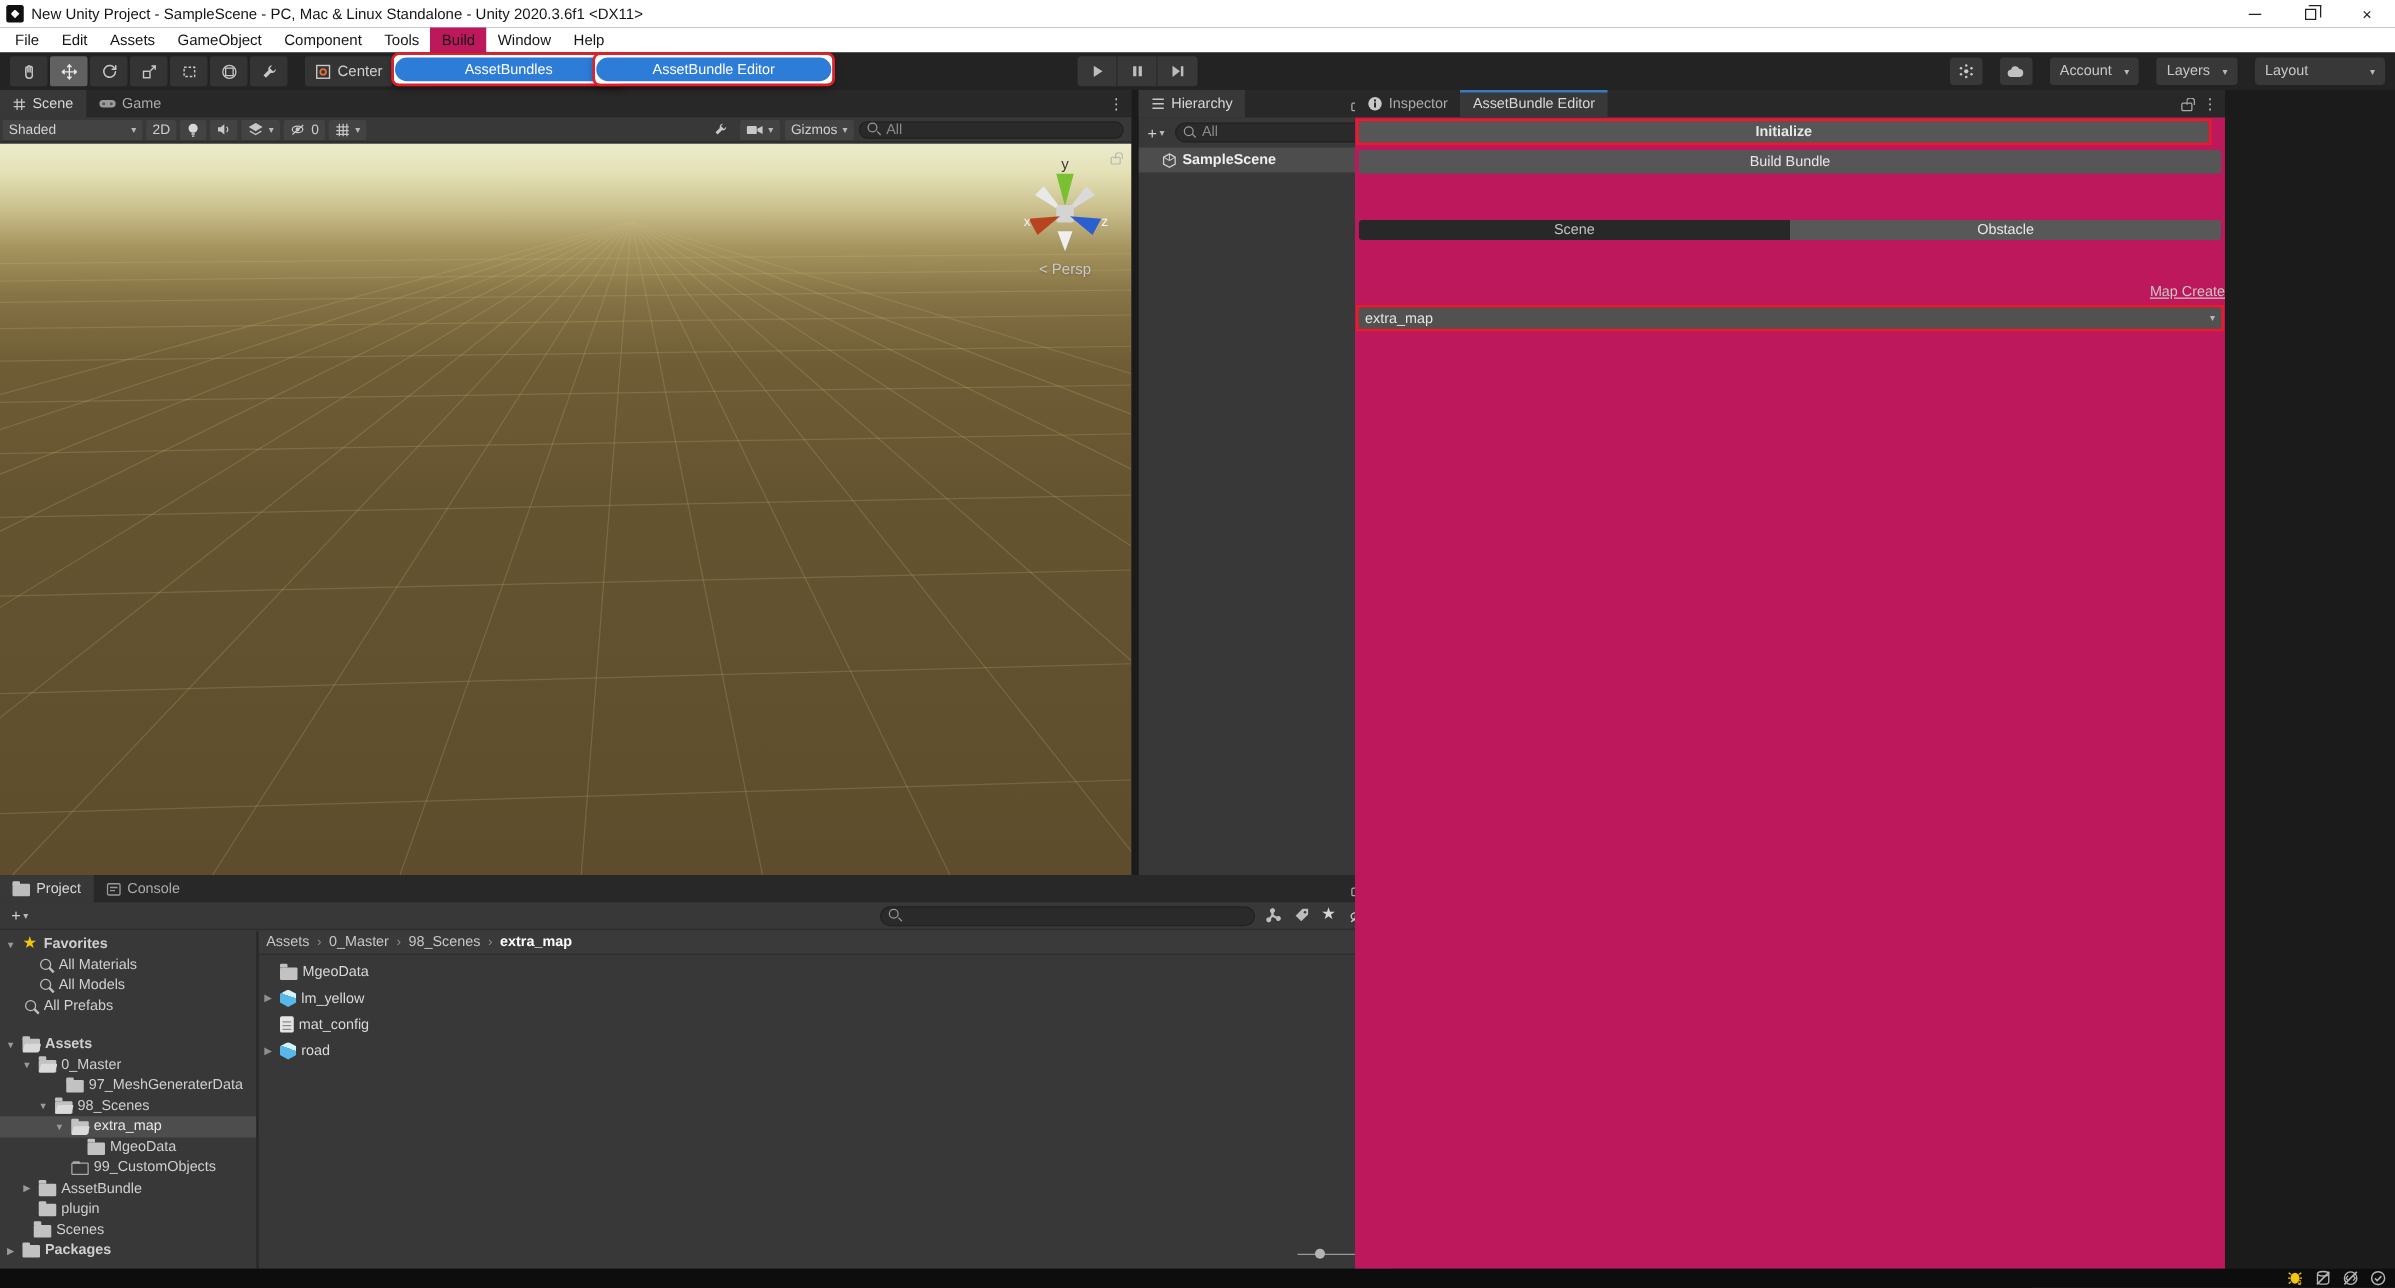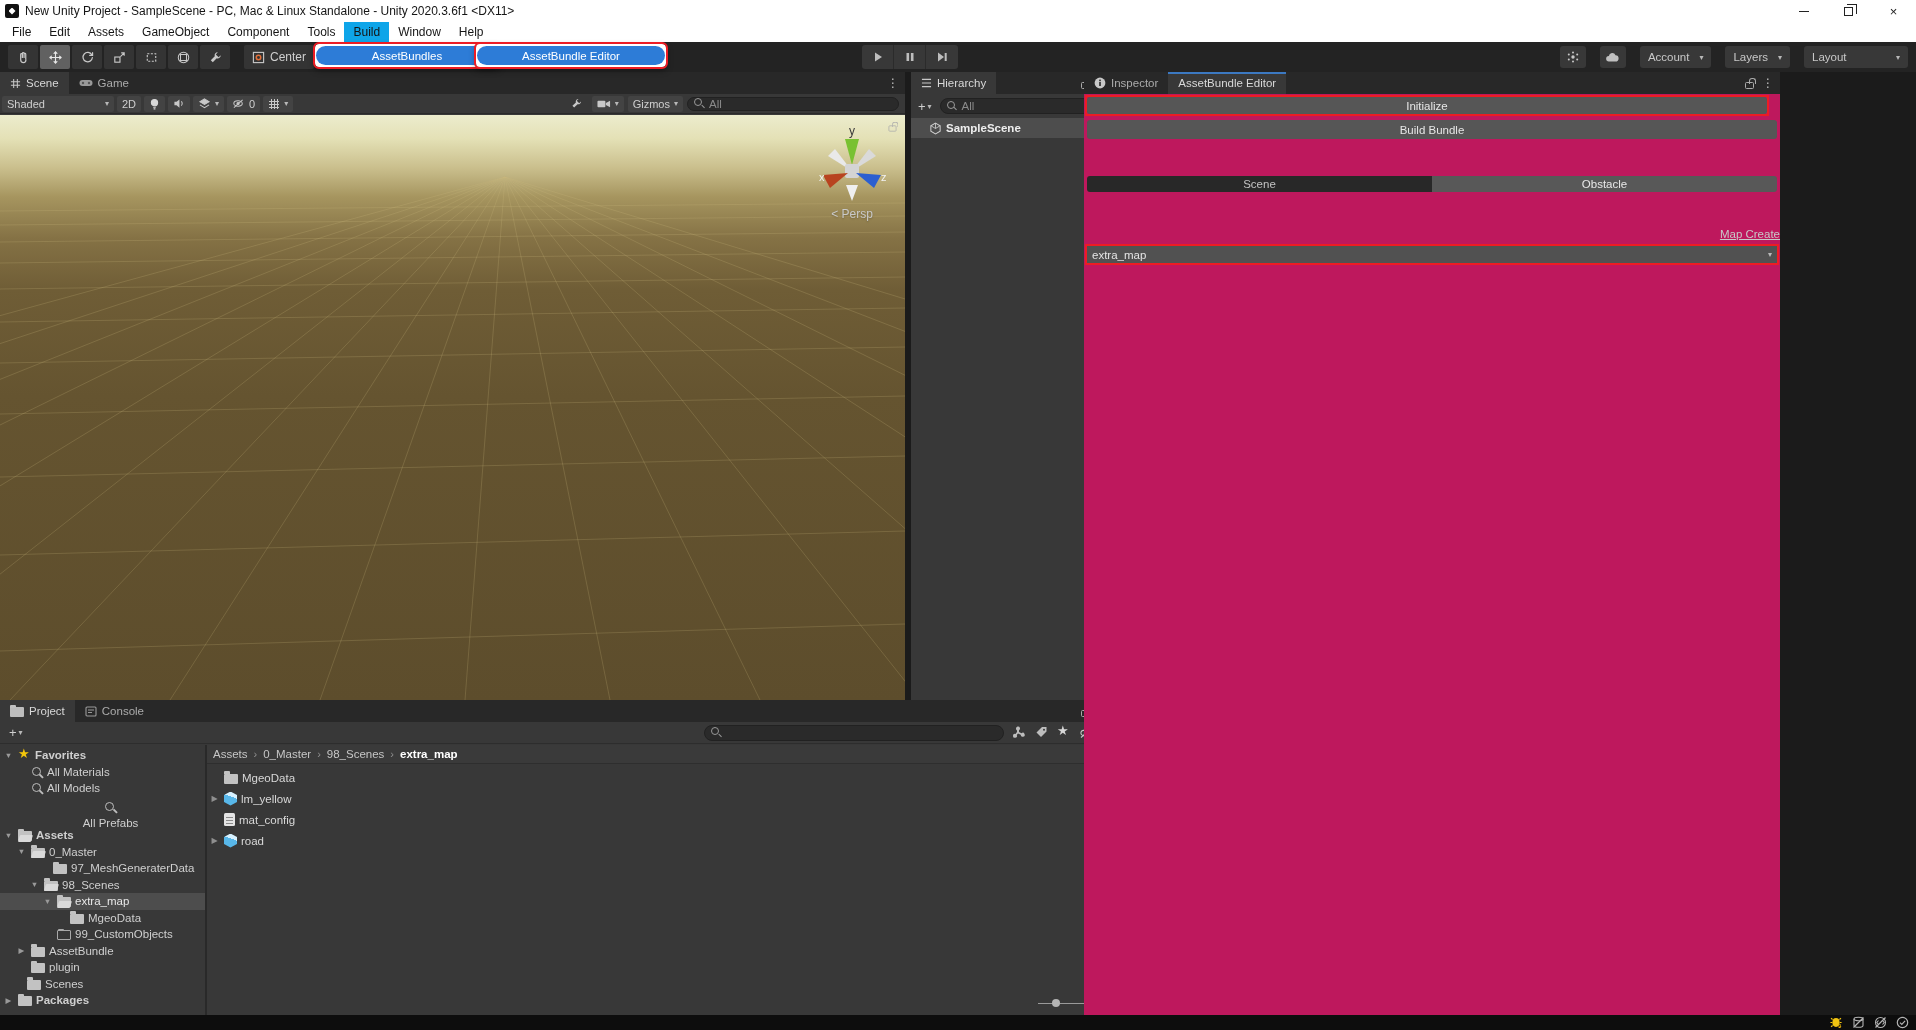--- a/index.html
+++ b/index.html
@@ -13,21 +13,21 @@
   .title-text { font-size:12px; color:#151515; white-space:nowrap; }
   .win-controls { margin-left:auto; display:flex; height:100%; }
   .win-btn { width:45px; height:100%; display:flex; align-items:center; justify-content:center; color:#222; font-size:13px; }
   .restore-glyph { width:9px; height:9px; border:1.2px solid #222; position:relative; }
   .restore-glyph::before { content:''; position:absolute; left:2px; top:-4px; width:9px; height:9px; border-top:1.2px solid #222; border-right:1.2px solid #222; }
   .min-glyph { width:10px; height:0; border-top:1.3px solid #222; }
 
   
   .menubar { position:absolute; left:0; top:22px; width:1916px; height:20px; background:#ffffff; display:flex; align-items:stretch; padding-left:3px; }
   .mitem { display:flex; align-items:center; padding:0 9px; font-size:12px; color:#151515; }
-  .mitem.active { background:#0ea5e9; }
+  .mitem.active { background:#be185d; }
 
   
   .toolbar { position:absolute; left:0; top:42px; width:1916px; height:30px; background:#232323; display:flex; align-items:center; }
   .tools { display:flex; gap:2px; margin-left:8px; }
   .tool-btn { width:30px; height:24px; border-radius:2px; display:flex; align-items:center; justify-content:center; background:#343434; }
   .tool-btn.selected { background:#616161; }
   .pivot-btn { margin-left:14px; height:24px; border-radius:2px; background:#343434; display:flex; align-items:center; padding:0 8px; gap:5px; color:#cfcfcf; font-size:12px; }
   .playgroup { position:absolute; left:862px; top:3px; display:flex; }
   .play-btn { width:32px; height:24px; background:#383838; display:flex; align-items:center; justify-content:center; border-right:1px solid #2b2b2b; }
   .play-btn:first-child { border-radius:3px 0 0 3px; }
@@ -98,21 +98,21 @@
   .frow { height:21px; display:flex; align-items:center; gap:4px; color:#d8d8d8; padding-left:2px; }
   .farr { width:11px; text-align:center; font-size:8px; color:#8f8f8f; }
   .zoom-slider { position:absolute; right:12px; bottom:7px; width:66px; height:10px; }
   .zoom-slider .track { position:absolute; left:0; right:0; top:4.5px; height:1.6px; background:#9a9a9a; }
   .zoom-slider .knob { position:absolute; left:14px; top:1px; width:8px; height:8px; border-radius:50%; background:#b4b4b4; }
 
   
   .inspector-panel { position:absolute; left:1084px; top:72px; width:696px; height:943px; background:#be185d; }
   .red-wrap { border:2.5px solid #ed1c24; }
   .ubtn { background:#565656; border-radius:3px; height:17px; display:flex; align-items:center; justify-content:center; color:#e6e6e6; font-size:11.5px; }
-  .insp-init { margin:1px 11px 0 1px; }
+  .insp-init { margin:1px 11px 0 1px;font-weight:bold; }
   .insp-build { margin:4px 3px 0 3px; height:19px; }
   .modetabs { display:flex; height:16px; margin:37px 3px 0 3px; border-radius:3px; overflow:hidden; }
   .modetab { flex:1; display:flex; align-items:center; justify-content:center; font-size:11.5px; }
   .modetab.sel { background:#282828; color:#c2c2c2; }
   .modetab.unsel { background:#585858; color:#e8e8e8; }
   .map-create { margin-top:36px; text-align:right; color:#c8c8c8;text-decoration:underline; }
   .map-block { margin:4px 1px 0 1px; }
   .dropdown-field { height:17px; background:#515151; display:flex; align-items:center; padding:0 5px; color:#e4e4e4; }
   .dropdown-field .dd-arrow { margin-left:auto; }
   .create-wrap { margin:-2.5px 1px 0 1px; }
@@ -547,21 +547,21 @@
             <span class="fic ic-search"></span>
             <span>All Materials</span>
           </div>
 
           <div class="trow" style="padding-left: 16px;">
             <span class="arr"></span>
             <span class="fic ic-search"></span>
             <span>All Models</span>
           </div>
 
-          <div class="trow" style="padding-left: 16px; flex-direction: column;">
+          <div class="trow" style="padding-left: 4px;">
             <span class="arr"></span>
             <span class="fic ic-search"></span>
             <span>All Prefabs</span>
           </div>
         </div>
       <div class="tree-gap"></div>
       <div>
 
           <div class="trow bold" style="padding-left: 3px;">
             <span class="arr">▼</span>

